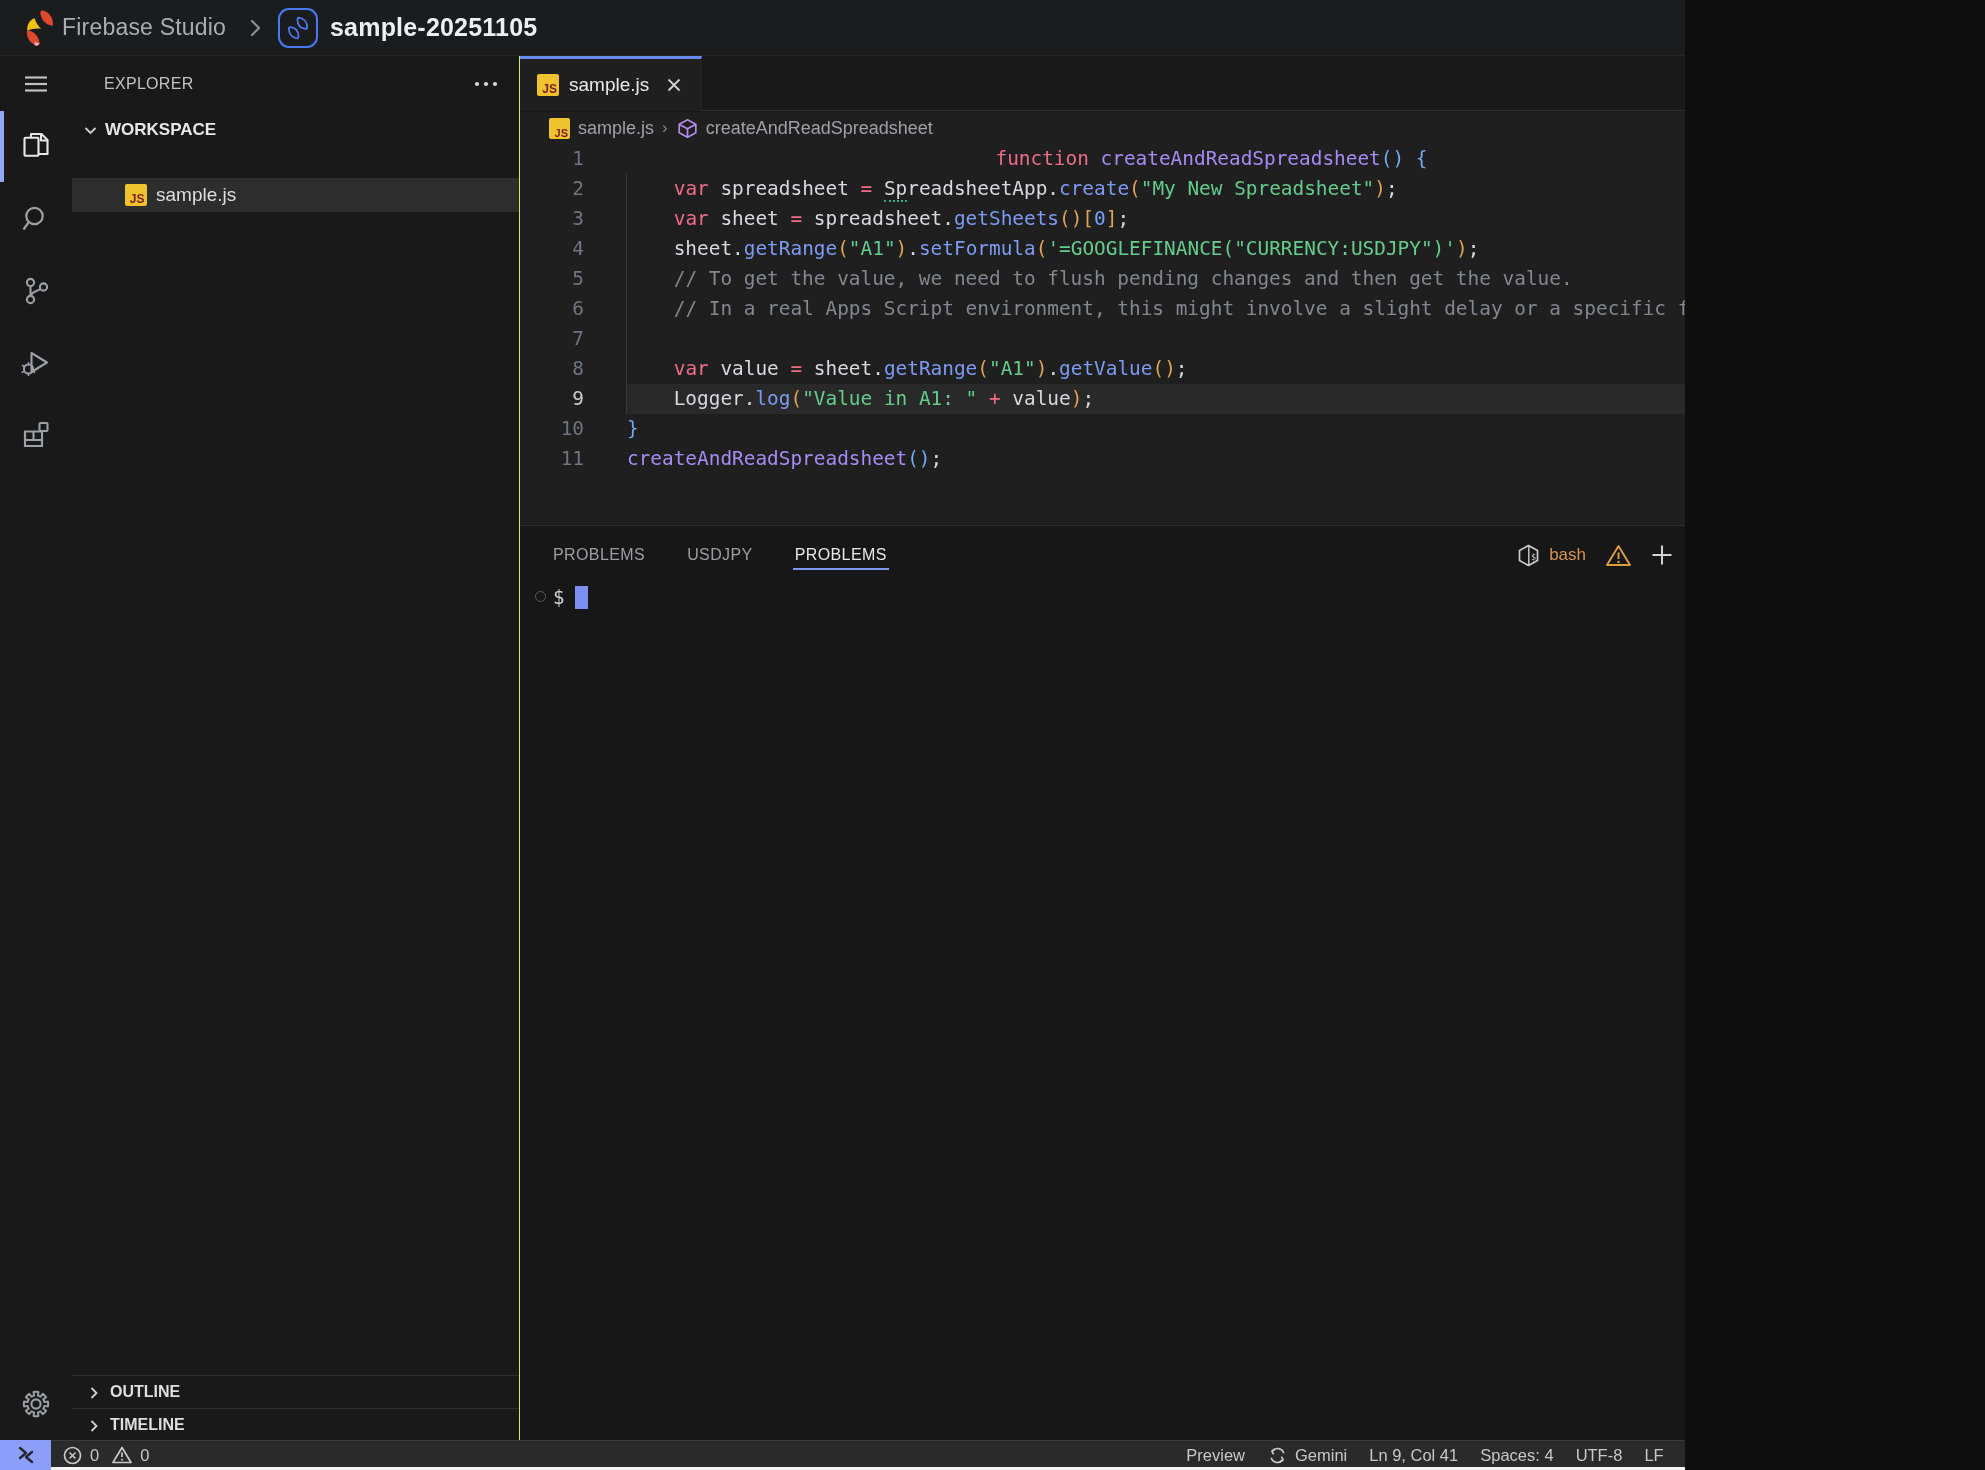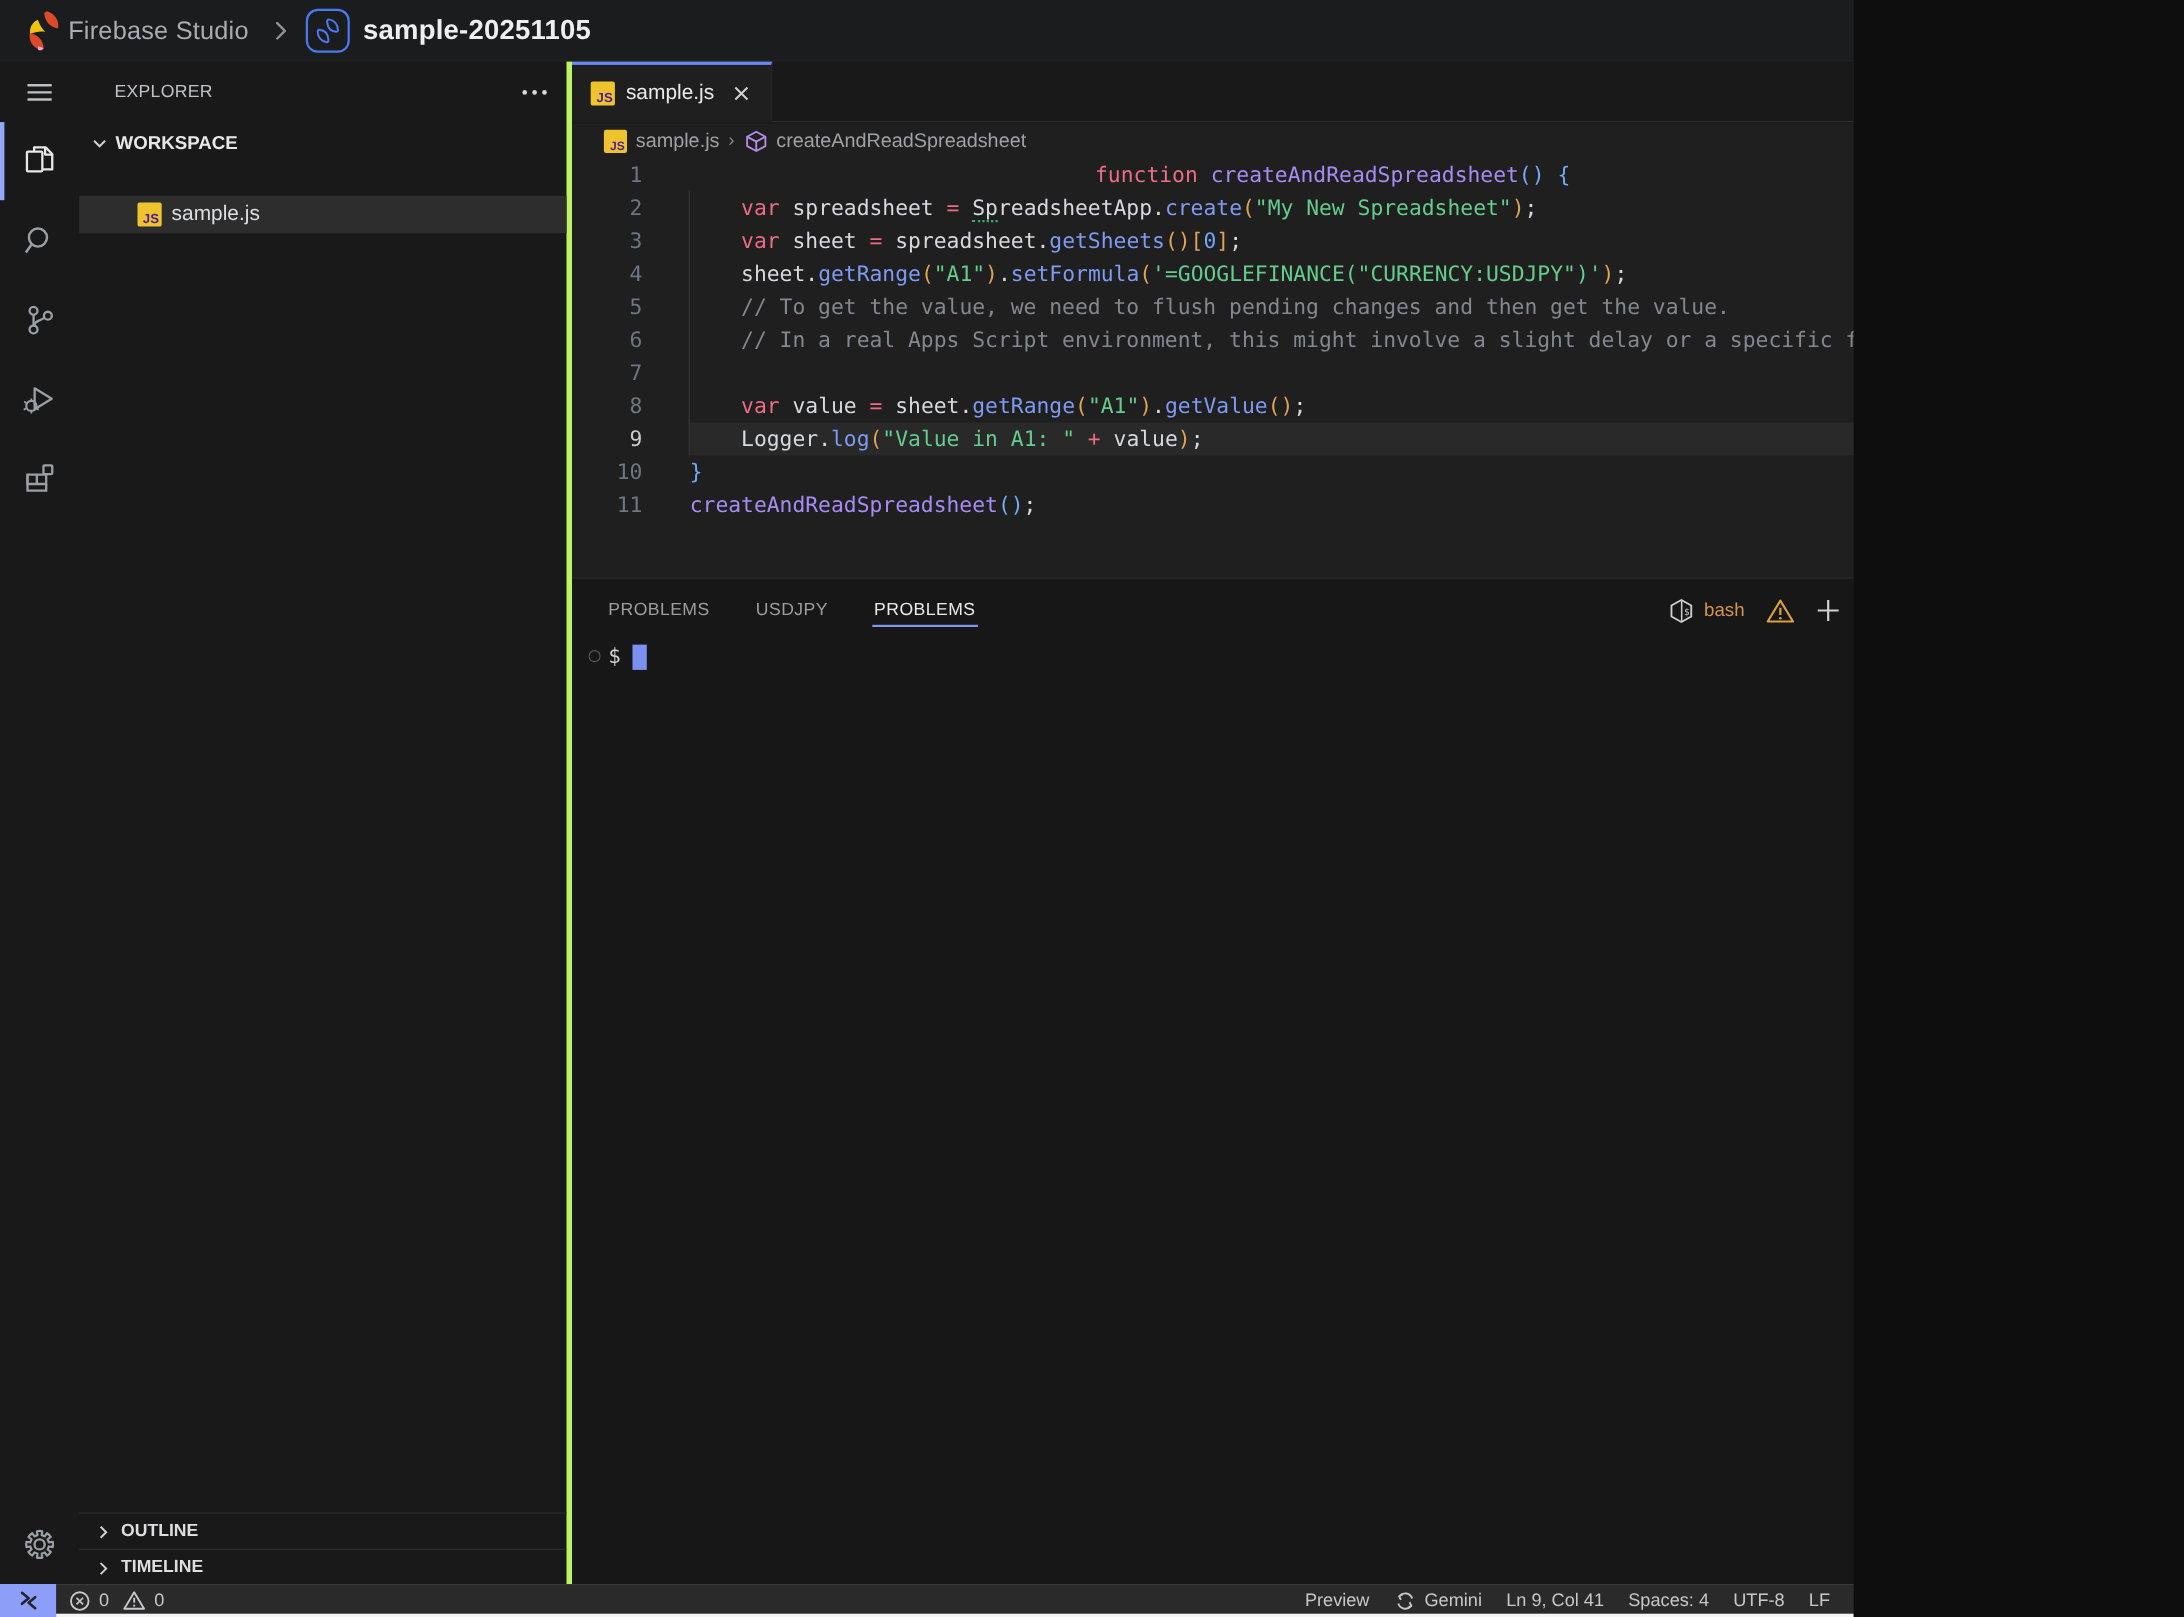--- a/index.html
+++ b/index.html
@@ -23,32 +23,32 @@
   #help-btn { left:1890px; top:13px; }
   #avatar { left:1941px; top:4px; width:47px; height:47px; border-radius:50%; background:#7fb241; overflow:hidden; }
   .av-px { position:absolute; }
 
   
   #activitybar { left:0; top:56px; width:72px; height:1384px; background:#191919; }
   .ab-item { position:absolute; left:0; width:72px; height:72px; display:flex; align-items:center; justify-content:center; }
   #ab-indicator { left:0; top:55px; width:4px; height:71px; background:#93a7f7; }
 
   
-  #sidebar { left:72px; top:56px; width:448px; height:1384px; background:#191919; border-right:5px solid #bef264; }
+  #sidebar { left:72px; top:56px; width:448px; height:1384px; background:#191919; border-right:1px solid #bef264; }
   #sb-header { position:absolute; left:0; top:0; width:100%; height:56px; }
   #explorer-title { position:absolute; left:32px; top:19px; font-size:16px; color:#bfc2c6; letter-spacing:.3px; }
   #sb-more { position:absolute; left:400px; top:16px; width:30px; height:24px; color:#d6d6d6; }
   .tree-row { position:absolute; left:0; width:100%; height:34px; display:flex; align-items:center; color:#dcdee1; font-size:19px; }
   #row-workspace { top:56px; height:35px; font-weight:700; color:#e6e7e9; font-size:17px; }
   #row-workspace .twisty { margin:2px 6px 0 10px; }
   #row-json { top:90px; }
   #row-js { top:122px; background:#2d2d2d; }
   .file-ico { margin:0 9px 0 52px; width:23px; height:23px; flex:0 0 auto; }
   .js-badge { width:22px; height:22px; background:#efc32e; border-radius:2px; position:relative; }
-  .js-badge span { position:absolute; right:2px; bottom:0px; font-size:12px; font-weight:700; color:#4c1d95; font-family:"Liberation Sans",sans-serif; }
+  .js-badge span { position:absolute; right:2px; bottom:0px; font-size:12px; font-weight:700; color:#7f1d1d; font-family:"Liberation Sans",sans-serif; }
   .bottom-sec { position:absolute; left:0; width:100%; height:33px; border-top:1px solid #2e2e2e; display:flex; align-items:center; font-weight:700; font-size:16px; color:#dddee0; }
   #sec-outline { top:1319px; }
   #sec-timeline { top:1352px; }
   .bottom-sec .twisty { margin:1px 8px 0 14px; }
 
   
   #editor { left:520px; top:56px; width:1411px; height:469px; background:#1f1f1f; }
   #tabbar { position:absolute; left:0; top:0; width:100%; height:56px; background:#191919; }
   #tabbar-border { position:absolute; left:182px; top:54px; width:1229px; height:1px; background:#2f2f2f; }
   #tab-active { position:absolute; left:0; top:0; width:182px; height:55px; background:#1f1f1f; border-top:3px solid #6889ee; border-right:1px solid #252525; display:flex; align-items:center; }

